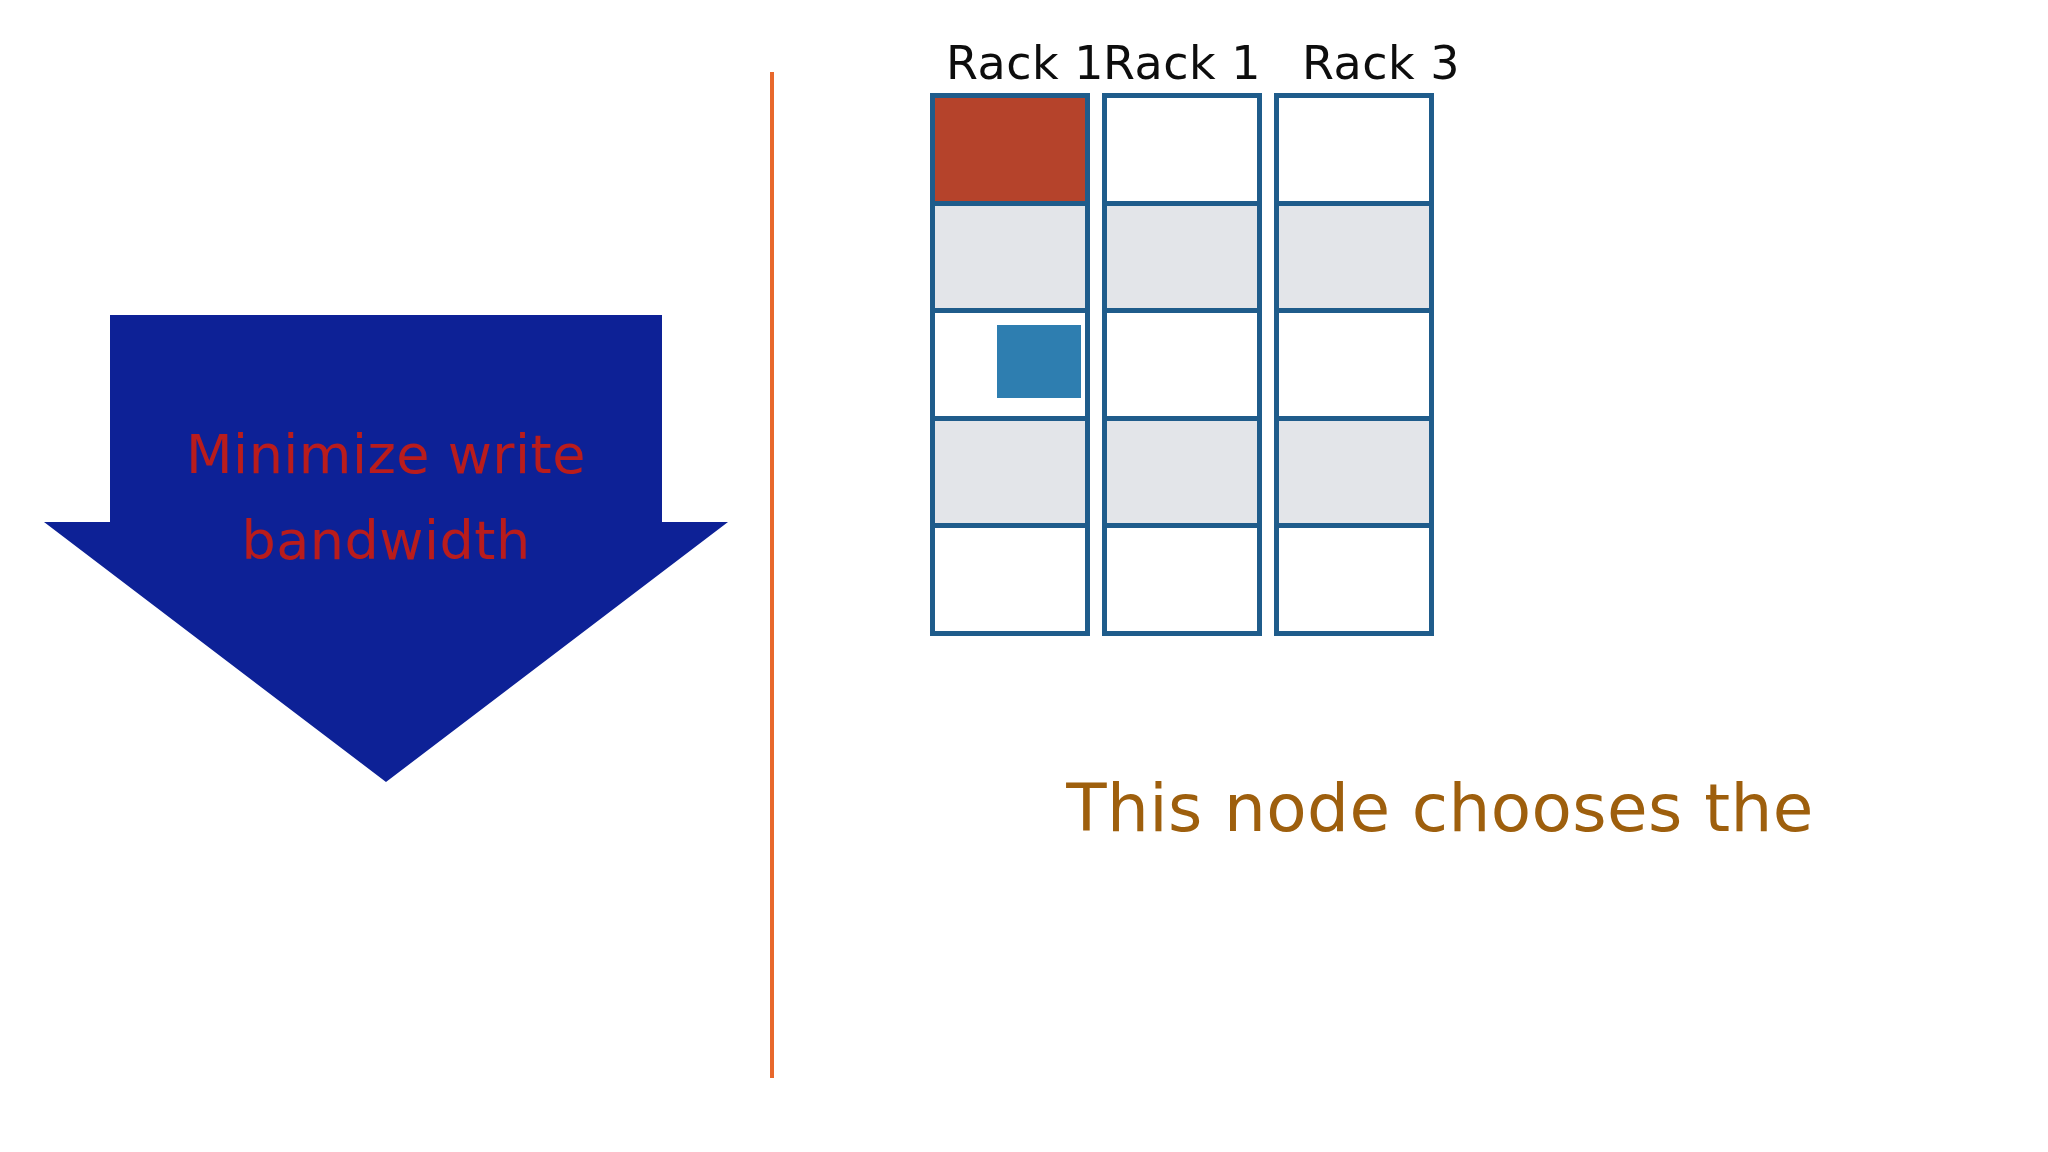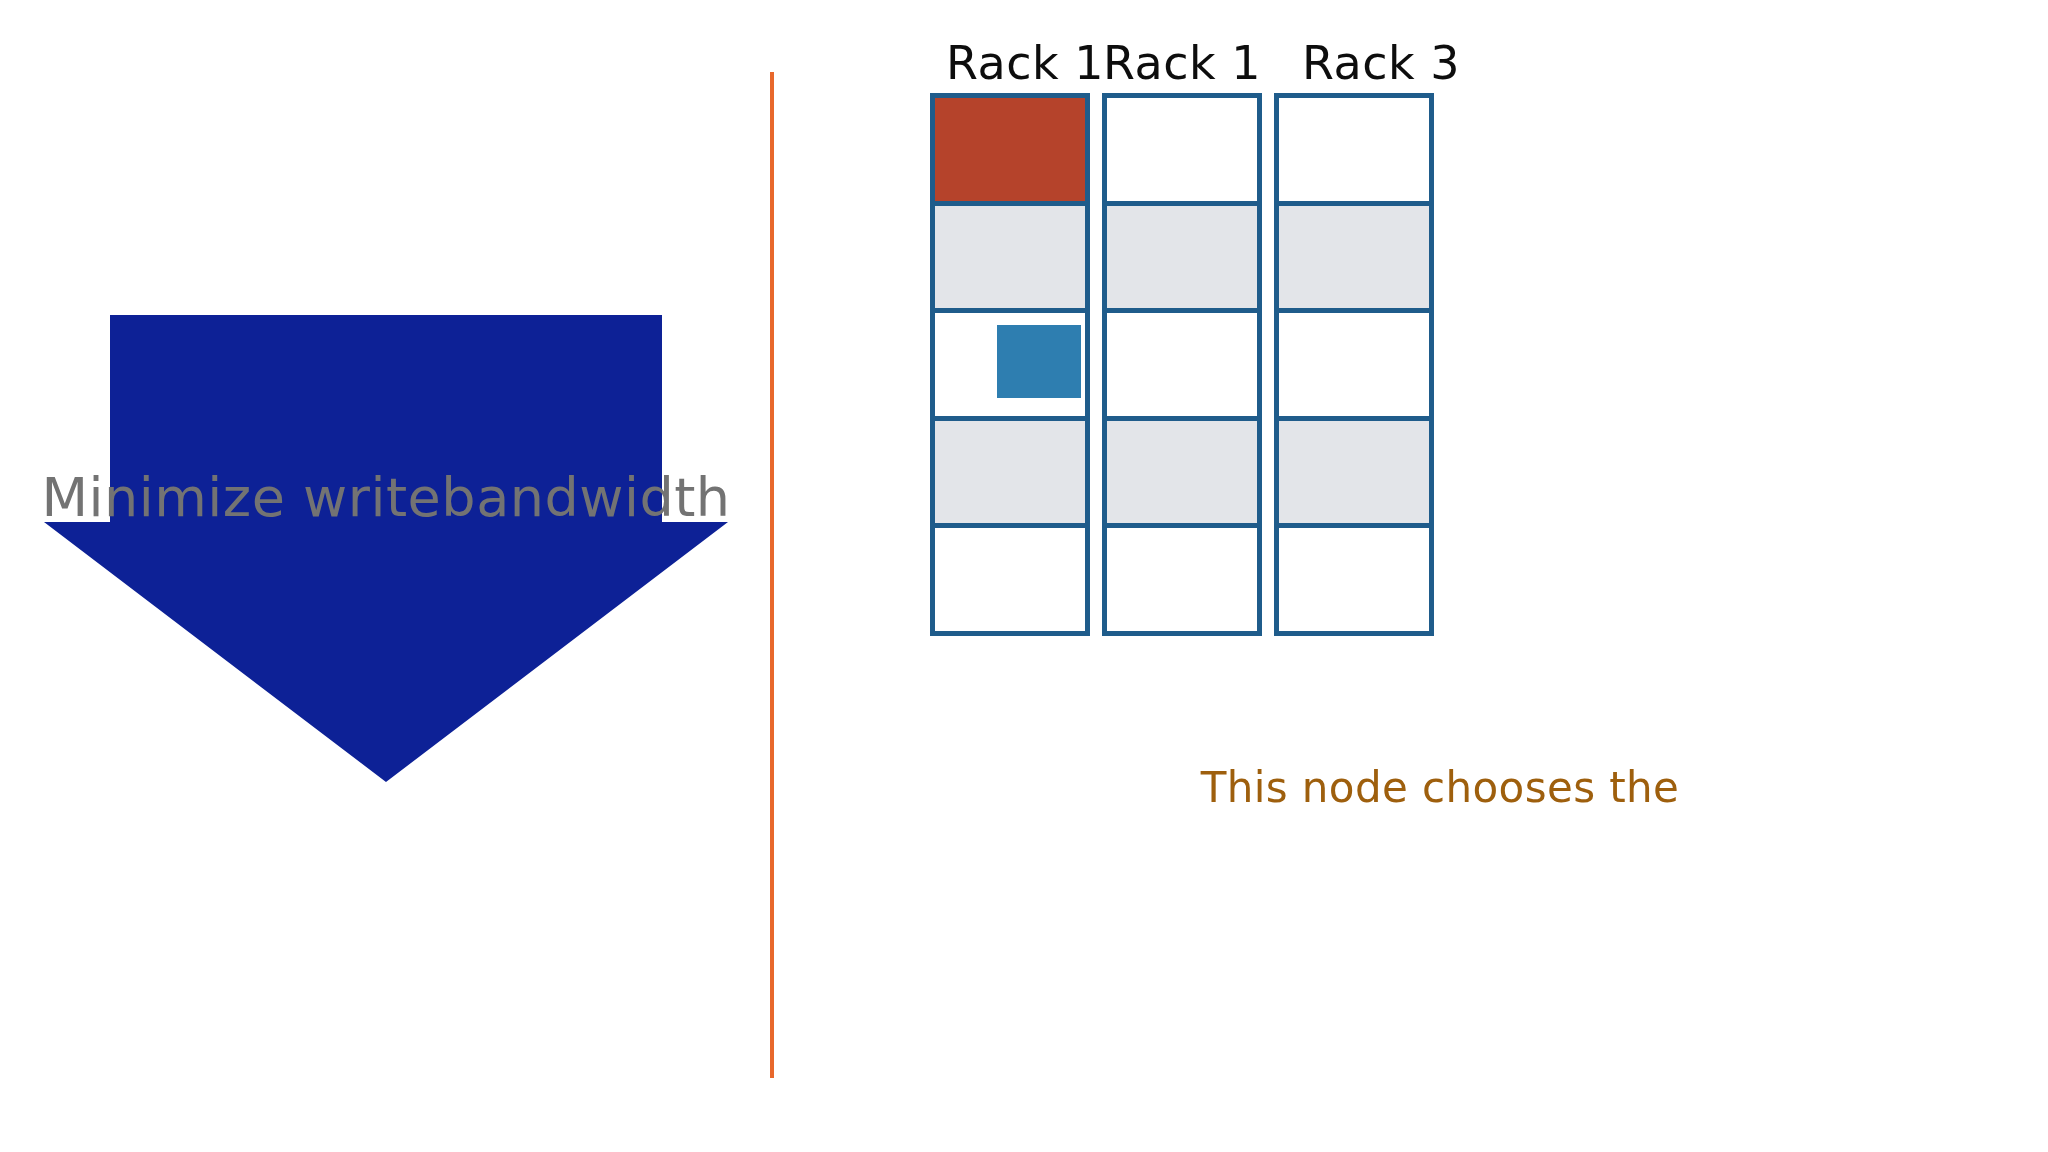--- a/index.html
+++ b/index.html
@@ -41,23 +41,24 @@
     width: 100%;
     height: 100%;
   }
   #arrow-text {
     position: absolute;
     left: 88px;
     top: 0px;
     width: 552px;
     height: 365px;
     display: flex;
+    flex-direction: column;
     align-items: center;
     justify-content: center;
-    color: #737373;
+    color: #b91c1c;
     font-family: "DejaVu Sans", sans-serif;
     font-size: 54px;
     line-height: 1.58;
     letter-spacing: 0.5px;
     text-align: center;
     font-weight: 400;
     pointer-events: none;
   }
   #arrow-text .ln {
     display: block;
@@ -130,21 +131,21 @@
 
   
   #caption {
     position: absolute;
     left: 930px;
     top: 752px;
     width: 1020px;
     text-align: center;
     color: #9E5F0D;
     font-family: "DejaVu Sans", sans-serif;
-    font-size: 42px;
+    font-size: 66px;
     line-height: 1.72;
     letter-spacing: 0.4px;
   }
   #caption .ln {
     display: block;
     white-space: nowrap;
   }
 </style>
 </head>
 <body>

